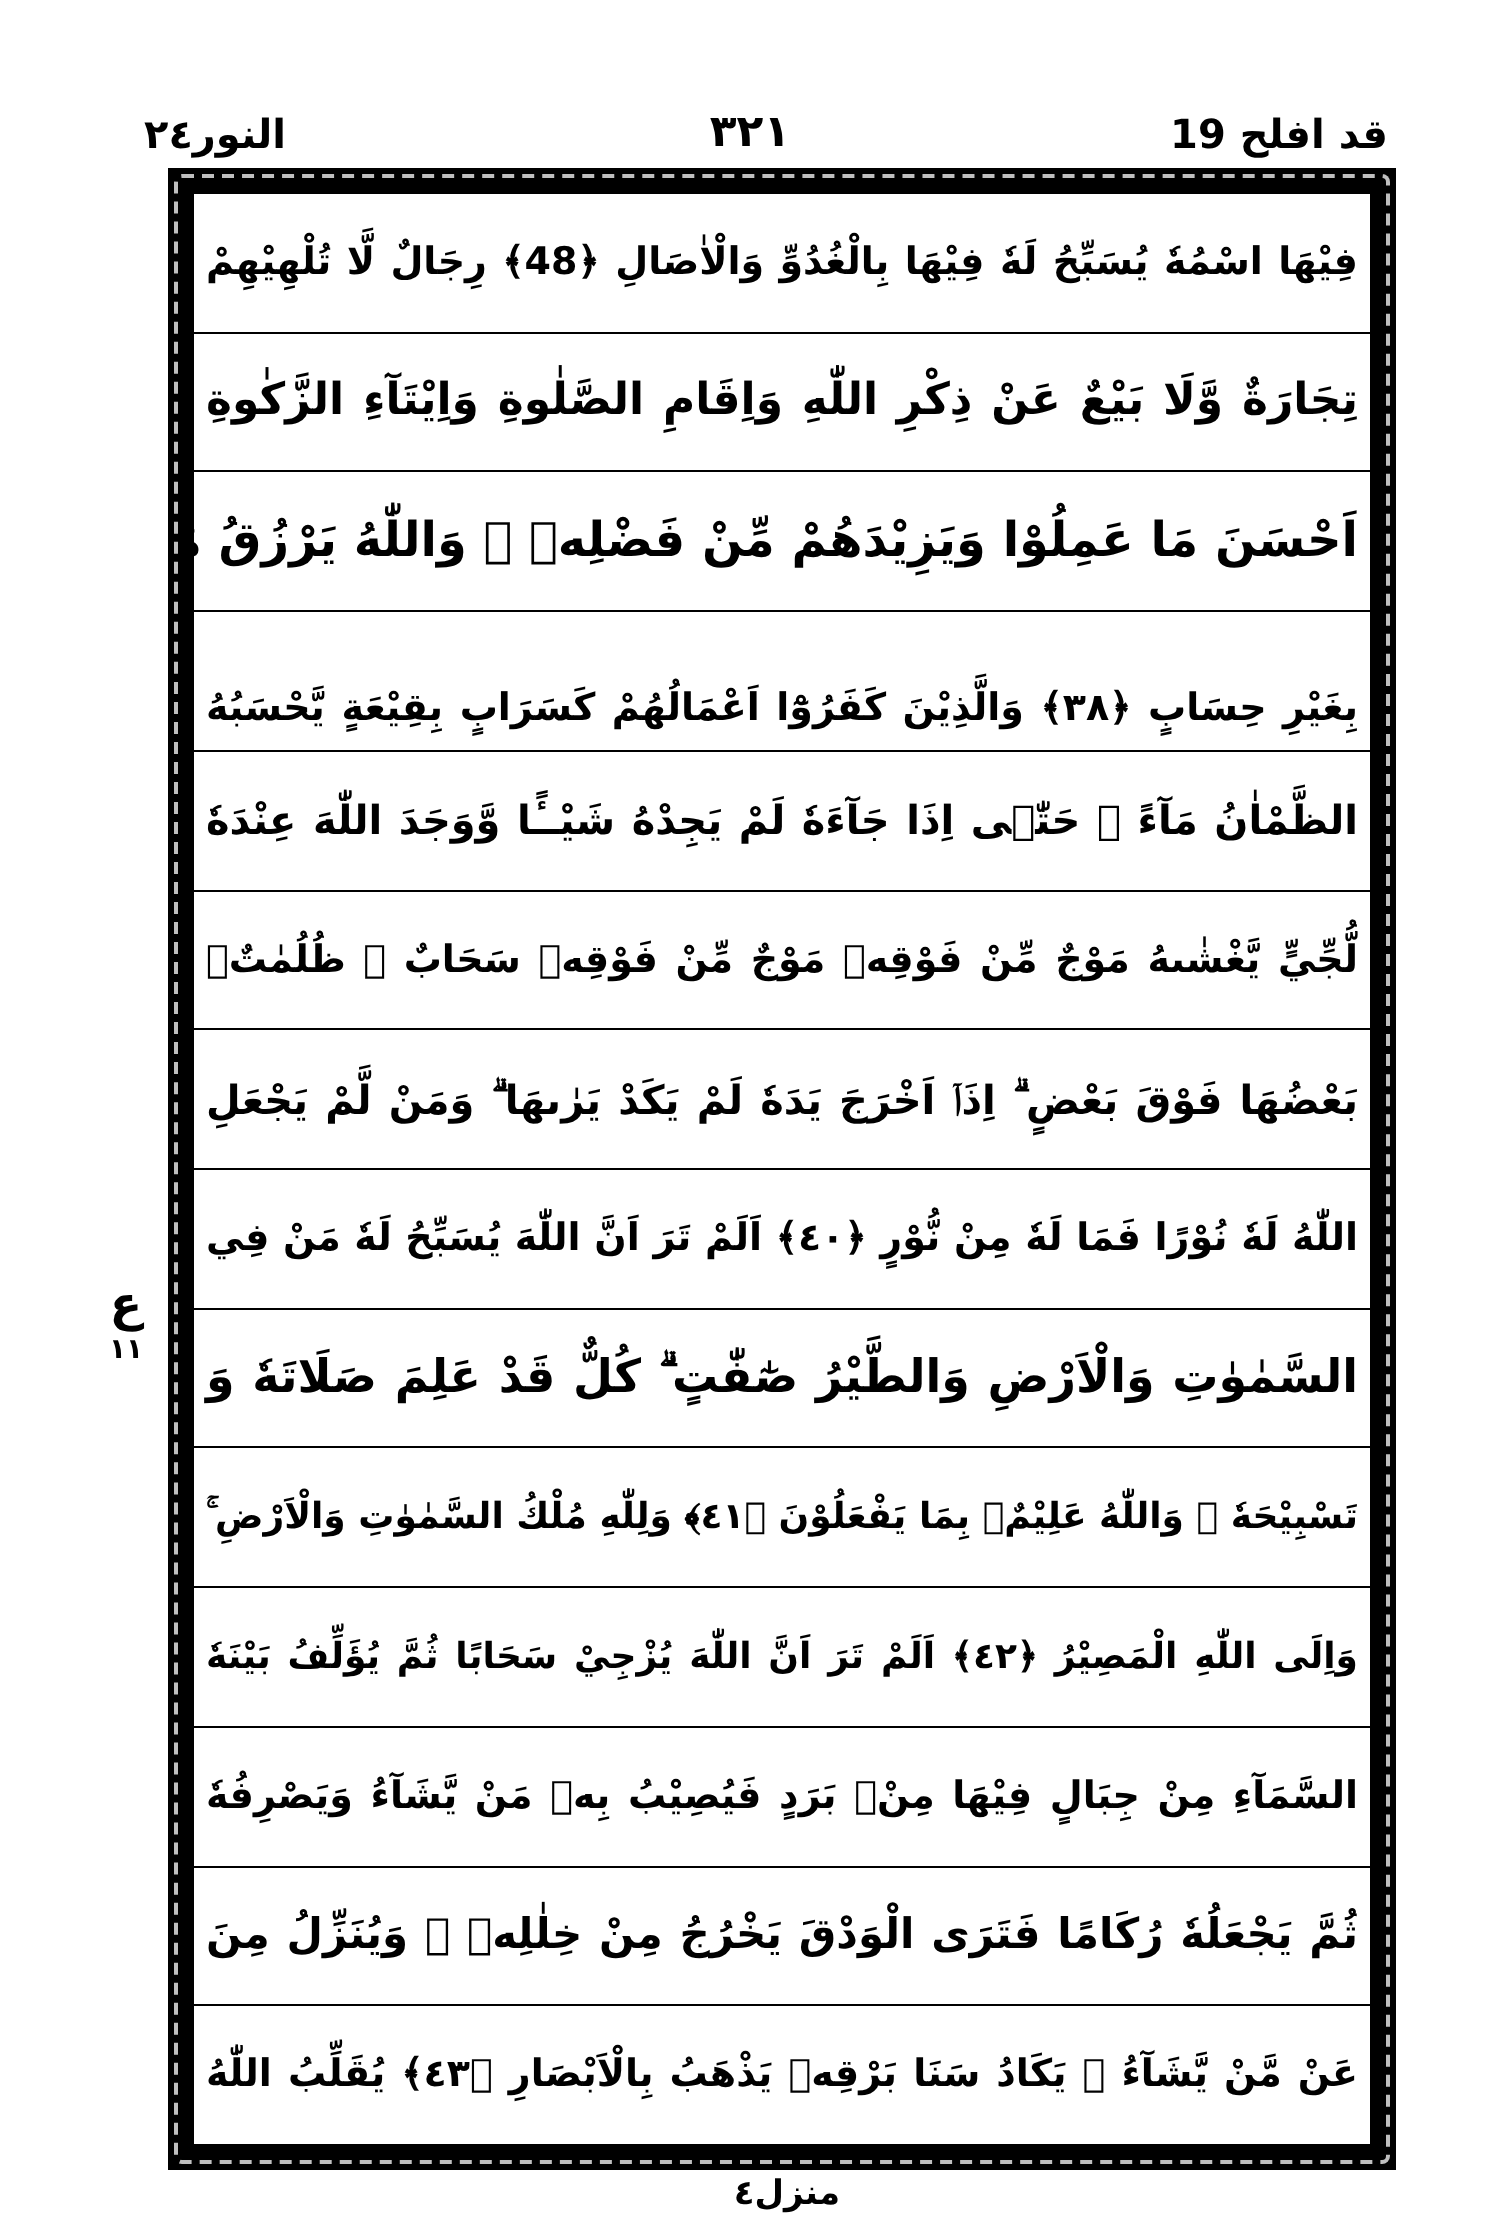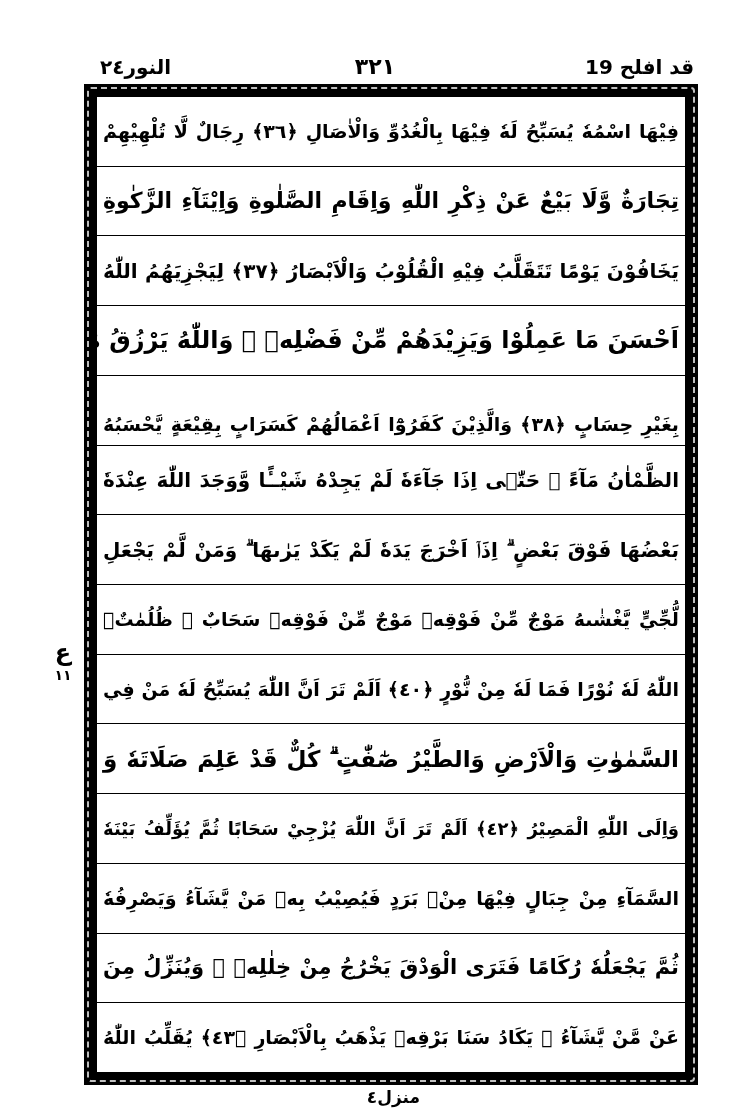--- a/index.html
+++ b/index.html
@@ -1,21 +1,21 @@
 <!DOCTYPE html>
 <html><head>
 <meta charset="utf-8">
 <style>
   html, body { margin: 0; padding: 0; background: #ffffff; }
   body { width: 746px; height: 1108px; position: relative; overflow: hidden;
          font-family: "DejaVu Sans", sans-serif; color: #000; }
 
   .hdr { position: absolute; top: 52px; height: 30px; font-size: 20px; font-weight: bold;
          direction: rtl; white-space: nowrap; line-height: 30px; }
-  .hdr-left  { left: 100px; }
+  .hdr-left  { left: 72px; }
   .hdr-center{ left: 340px; width: 70px; text-align: center; font-size: 22px; }
   .hdr-right { right: 52px; }
 
   .frame { position: absolute; left: 84px; top: 84px; width: 614px; height: 1001px;
            box-sizing: border-box; background: #000; padding: 11px; }
   .frame::before { content: ""; position: absolute; inset: 3px;
            border: 2px dashed #fff; border-radius: 4px; opacity: 0.75; pointer-events: none; }
   .frame-inner { position: relative; width: 100%; height: 100%; background: #fff;
            box-sizing: border-box; border: 2px solid #000; }
 
@@ -44,48 +44,48 @@
 
 <div class="margin-mark">
   <span>ع</span>
   <span class="sub">١١</span>
 </div>
 
 <div class="frame">
   <div class="frame-inner">
     <div class="lines">
       <div class="line">
-          <span class="line-text" style="width: 100%; font-size: 19px;">فِيْهَا اسْمُهٗ يُسَبِّحُ لَهٗ فِيْهَا بِالْغُدُوِّ وَالْاٰصَالِ ﴿٣٦﴾ رِجَالٌ لَّا تُلْهِيْهِمْ</span>
+          <span class="line-text" style="width: 100%; font-size: 19px;">فِيْهَا اسْمُهٗ يُسَبِّحُ لَهٗ فِيْهَا بِالْغُدُوِّ وَالْاٰصَالِ ﴿48﴾ رِجَالٌ لَّا تُلْهِيْهِمْ</span>
         </div>
       <div class="line">
           <span class="line-text" style="width: 100%; font-size: 22px;">تِجَارَةٌ وَّلَا بَيْعٌ عَنْ ذِكْرِ اللّٰهِ وَاِقَامِ الصَّلٰوةِ وَاِيْتَآءِ الزَّكٰوةِ</span>
-        </div>
-      <div class="line">
-          <span class="line-text" style="width: 100%; font-size: 20px;">يَخَافُوْنَ يَوْمًا تَتَقَلَّبُ فِيْهِ الْقُلُوْبُ وَالْاَبْصَارُ ﴿٣٧﴾ لِيَجْزِيَهُمُ اللّٰهُ</span>
         </div>
       <div class="line">
           <span class="line-text" style="width: 100%; font-size: 24px;">اَحْسَنَ مَا عَمِلُوْا وَيَزِيْدَهُمْ مِّنْ فَضْلِهٖ ۗ وَاللّٰهُ يَرْزُقُ مَنْ يَّشَآءُ</span>
         </div>
       <div class="line">
           <span class="line-text" style="width: 100%; font-size: 19px; margin-top: 28px;">بِغَيْرِ حِسَابٍ ﴿٣٨﴾ وَالَّذِيْنَ كَفَرُوْٓا اَعْمَالُهُمْ كَسَرَابٍ بِقِيْعَةٍ يَّحْسَبُهُ</span>
         </div>
       <div class="line">
           <span class="line-text" style="width: 100%; font-size: 20px;">الظَّمْاٰنُ مَآءً ۗ حَتّٰۤى اِذَا جَآءَهٗ لَمْ يَجِدْهُ شَيْــًٔا وَّوَجَدَ اللّٰهَ عِنْدَهٗ</span>
         </div>
       <div class="line">
-          <span class="line-text" style="width: 100%; font-size: 20px;">بَعْضُهَا فَوْقَ بَعْضٍ ۗ اِذَاۤ اَخْرَجَ يَدَهٗ لَمْ يَكَدْ يَرٰىهَا ۗ وَمَنْ لَّمْ يَجْعَلِ</span>
+          <span class="line-text" style="width: 100%; font-size: 19px;">لُّجِّيٍّ يَّغْشٰىهُ مَوْجٌ مِّنْ فَوْقِهٖ مَوْجٌ مِّنْ فَوْقِهٖ سَحَابٌ ۗ ظُلُمٰتٌۢ</span>
         </div>
       <div class="line">
-          <span class="line-text" style="width: 100%; font-size: 19px;">لُّجِّيٍّ يَّغْشٰىهُ مَوْجٌ مِّنْ فَوْقِهٖ مَوْجٌ مِّنْ فَوْقِهٖ سَحَابٌ ۗ ظُلُمٰتٌۢ</span>
+          <span class="line-text" style="width: 100%; font-size: 20px;">بَعْضُهَا فَوْقَ بَعْضٍ ۗ اِذَاۤ اَخْرَجَ يَدَهٗ لَمْ يَكَدْ يَرٰىهَا ۗ وَمَنْ لَّمْ يَجْعَلِ</span>
         </div>
       <div class="line">
           <span class="line-text" style="width: 100%; font-size: 19px;">اللّٰهُ لَهٗ نُوْرًا فَمَا لَهٗ مِنْ نُّوْرٍ ﴿٤٠﴾ اَلَمْ تَرَ اَنَّ اللّٰهَ يُسَبِّحُ لَهٗ مَنْ فِي</span>
         </div>
       <div class="line">
           <span class="line-text" style="width: 100%; font-size: 23px;">السَّمٰوٰتِ وَالْاَرْضِ وَالطَّيْرُ صٰٓفّٰتٍ ۗ كُلٌّ قَدْ عَلِمَ صَلَاتَهٗ وَ</span>
+        </div>
+      <div class="line">
+          <span class="line-text" style="width: 100%; font-size: 18px;">تَسْبِيْحَهٗ ۗ وَاللّٰهُ عَلِيْمٌۢ بِمَا يَفْعَلُوْنَ ﴿٤١﴾ وَلِلّٰهِ مُلْكُ السَّمٰوٰتِ وَالْاَرْضِ ۚ</span>
         </div>
       <div class="line">
           <span class="line-text" style="width: 100%; font-size: 18px;">وَاِلَى اللّٰهِ الْمَصِيْرُ ﴿٤٢﴾ اَلَمْ تَرَ اَنَّ اللّٰهَ يُزْجِيْ سَحَابًا ثُمَّ يُؤَلِّفُ بَيْنَهٗ</span>
         </div>
       <div class="line">
           <span class="line-text" style="width: 100%; font-size: 19px;">السَّمَآءِ مِنْ جِبَالٍ فِيْهَا مِنْۢ بَرَدٍ فَيُصِيْبُ بِهٖ مَنْ يَّشَآءُ وَيَصْرِفُهٗ</span>
         </div>
       <div class="line">
           <span class="line-text" style="width: 100%; font-size: 21px;">ثُمَّ يَجْعَلُهٗ رُكَامًا فَتَرَى الْوَدْقَ يَخْرُجُ مِنْ خِلٰلِهٖ ۚ وَيُنَزِّلُ مِنَ</span>
         </div>

